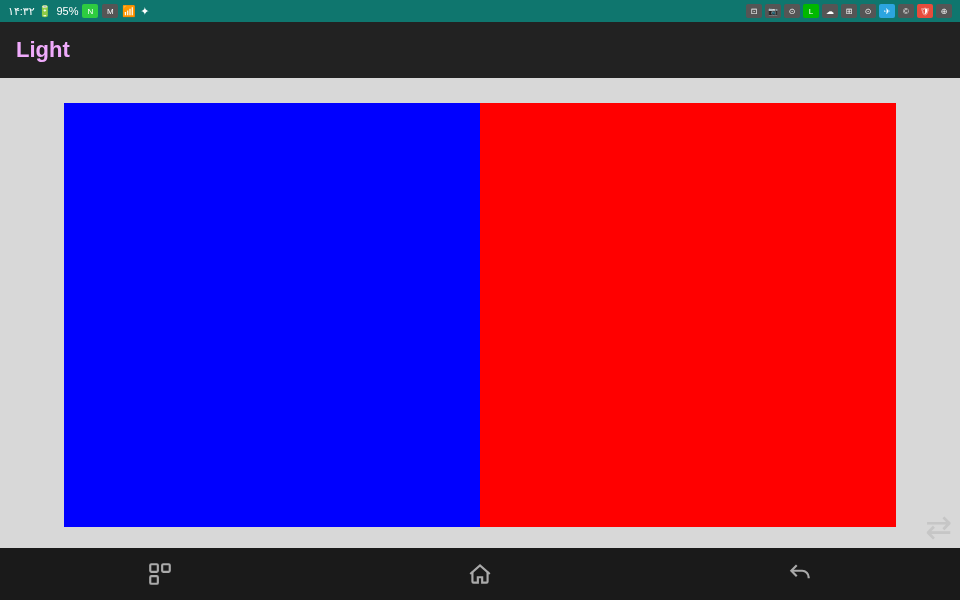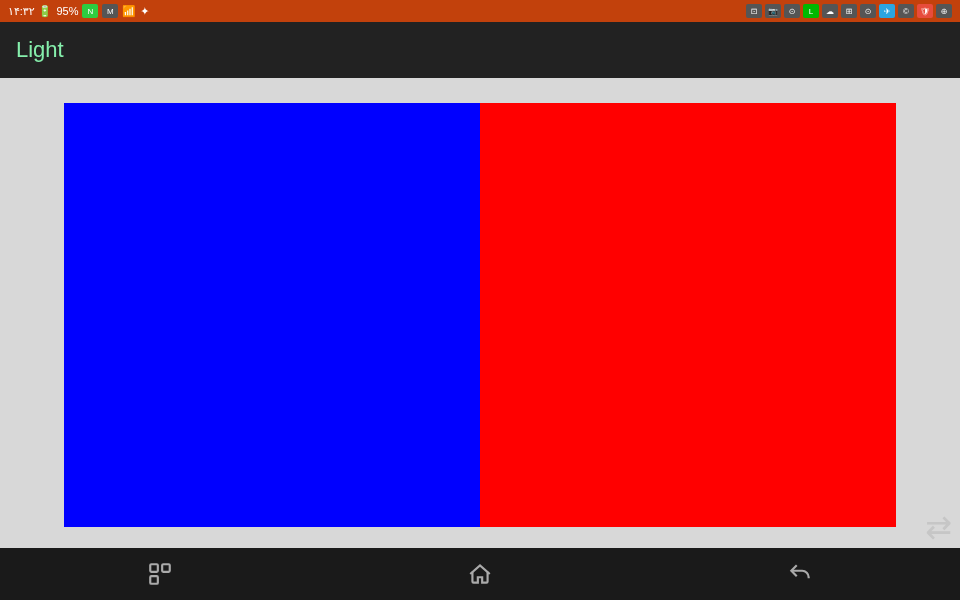--- a/index.html
+++ b/index.html
@@ -2,21 +2,21 @@
 <html><head>
   <meta charset="utf-8">
   <style>
     * { margin: 0; padding: 0; box-sizing: border-box; }
     body { width: 960px; height: 600px; background: #e0e0e0; font-family: sans-serif; overflow: hidden; }
 
     
     .status-bar {
       width: 100%;
       height: 22px;
-      background: #c2410c;
+      background: #0f766e;
       display: flex;
       align-items: center;
       justify-content: space-between;
       padding: 0 8px;
       color: white;
       font-size: 11px;
     }
     .status-left { display: flex; align-items: center; gap: 4px; }
     .status-right { display: flex; align-items: center; gap: 3px; font-size: 10px; }
     .status-icon-box {
@@ -35,23 +35,23 @@
     
     .app-bar {
       width: 100%;
       height: 56px;
       background: #222222;
       display: flex;
       align-items: center;
       padding: 0 16px;
     }
     .app-title {
-      color: #86efac;
+      color: #f0abfc;
       font-size: 22px;
-      font-weight: 400;
+      font-weight: 700;
     }
 
     
     .main-content {
       width: 100%;
       height: calc(600px - 22px - 56px - 52px);
       background: #d8d8d8;
       display: flex;
       align-items: center;
       justify-content: center;

